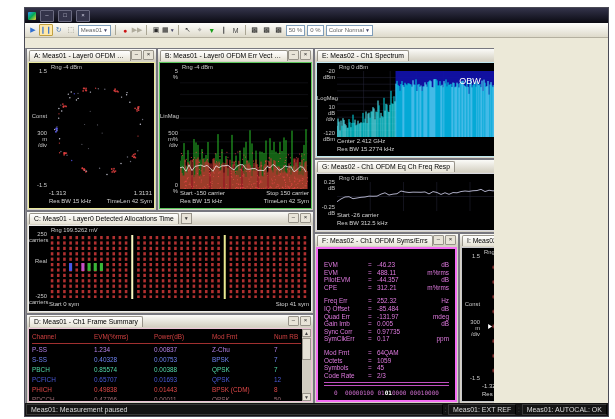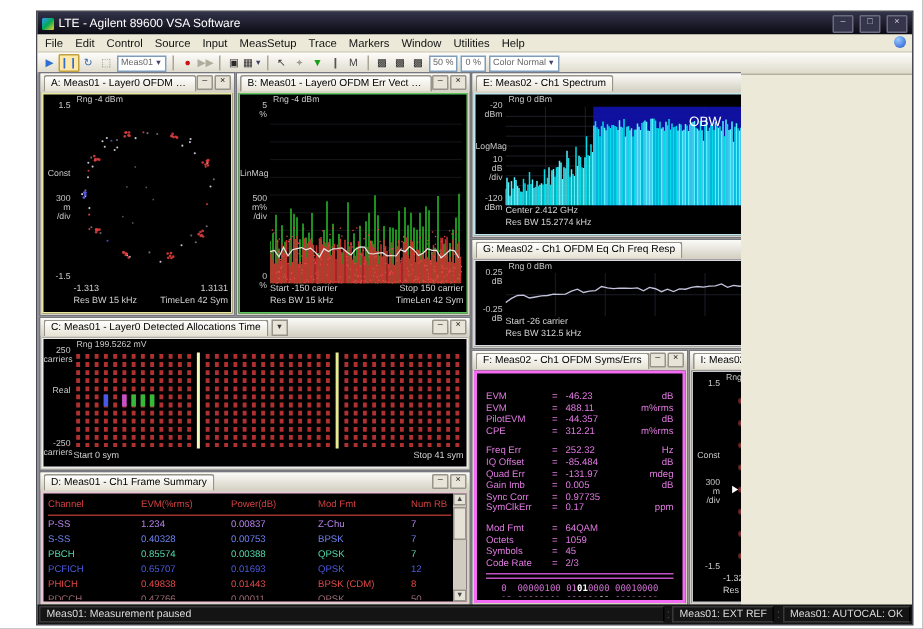--- a/index.html
+++ b/index.html
@@ -68,40 +68,24 @@
   .fsep{border-top:1px solid #c050c0;border-bottom:1px solid #c050c0;height:2px;margin:3px 0 3px 0}
   .fbits{font-family:"DejaVu Sans Mono",monospace;font-size:6px;height:8px;color:#cf6fcf;white-space:pre;text-align:center}
   .fbits .hl{color:#ffffff;font-weight:bold}
 </style>
 </head>
 <body>
 
 <div class="window">
   <div class="titlebar">
     <span class="app-ico"></span>
-    <span class="t-title">LTE - Agilent 89600 VSA Software</span>
     <span class="win-btn">–</span>
     <span class="win-btn">□</span>
     <span class="win-btn">×</span>
   </div>
-  <div class="menubar">
-
-  <span class="menu-item">File</span>
-      <span class="menu-item">Edit</span>
-      <span class="menu-item">Control</span>
-      <span class="menu-item">Source</span>
-      <span class="menu-item">Input</span>
-      <span class="menu-item">MeasSetup</span>
-      <span class="menu-item">Trace</span>
-      <span class="menu-item">Markers</span>
-      <span class="menu-item">Window</span>
-      <span class="menu-item">Utilities</span>
-      <span class="menu-item">Help</span>
-      <span class="help-globe"></span>
-    </div>
   <div class="toolbar">
       <span class="tb-btn" style="color: rgb(47, 111, 208);">▶</span>
       <span class="tb-btn pressed" style="color: rgb(47, 111, 208);">❙❙</span>
       <span class="tb-btn" style="color: rgb(58, 111, 176);">↻</span>
       <span class="tb-btn" style="color: rgb(122, 122, 106);">⬚</span>
       <span class="tb-field"><span>Meas01</span><span class="tb-dd">▼</span></span>
       <span class="tb-sep"></span>
       <span class="tb-btn" style="color: rgb(204, 18, 18);">●</span>
       <span class="tb-btn" style="color: rgb(176, 172, 156);">▶▶</span>
       <span class="tb-sep"></span>

